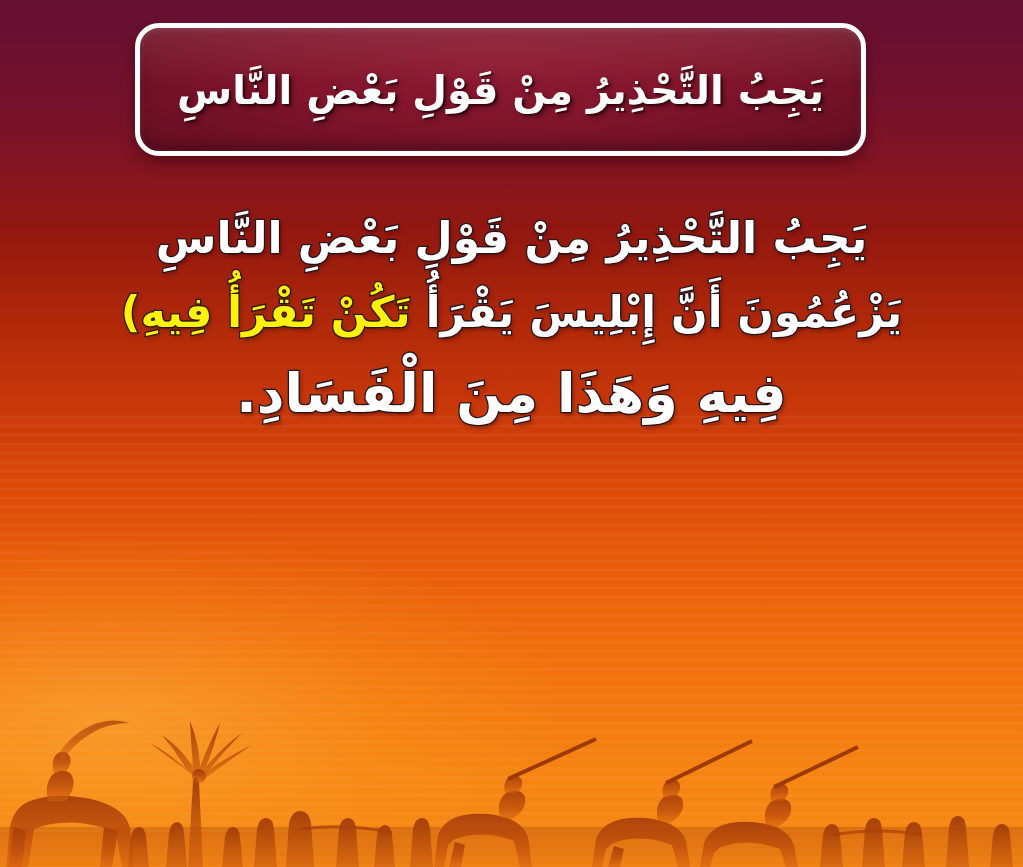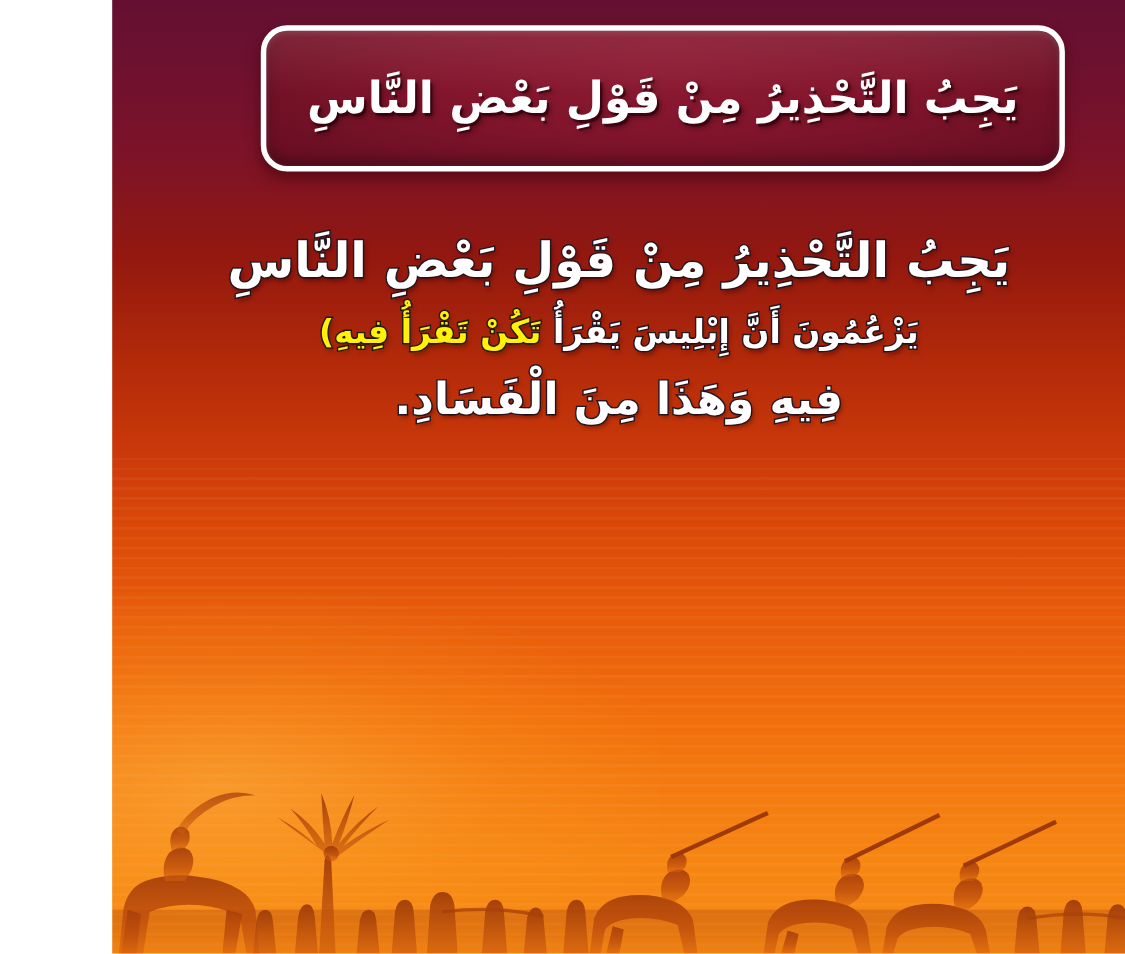--- a/index.html
+++ b/index.html
@@ -6,21 +6,21 @@
   * { margin:0; padding:0; box-sizing:border-box; }
 
   html, body {
     width:1023px; height:867px;
     overflow:hidden;
     font-family:"DejaVu Sans", sans-serif;
   }
 
   #poster {
     position:relative;
-    width:921px; height:867px;
+    width:1023px; height:867px;
     overflow:hidden;
     background:
       linear-gradient(to bottom,
         #651030 0%,
         #6e1130 7%,
         #7c1328 16%,
         #93180f 27%,
         #b32a09 38%,
         #c9380a 47%,
         #dc4a08 56%,
@@ -129,22 +129,22 @@
     paint-order:stroke fill;
     text-shadow:2px 3px 4px rgba(50,5,5,0.45);
   }
   .txt-yellow {
     color:#fff10a;
     -webkit-text-stroke:2.6px #241c10;
     paint-order:stroke fill;
     text-shadow:2px 3px 4px rgba(50,20,0,0.42);
   }
   .seg { }
-  .line-3 { font-size:30px; }
-  .line-4 { font-size:40px; }
+  .line-3 { font-size:43px; }
+  .line-4 { font-size:54px; }
 </style>
 </head>
 <body>
 
 <div id="poster">
 
   <div class="sky-streaks"></div>
   <div class="glow-left"></div>
 
   <div class="desert">

